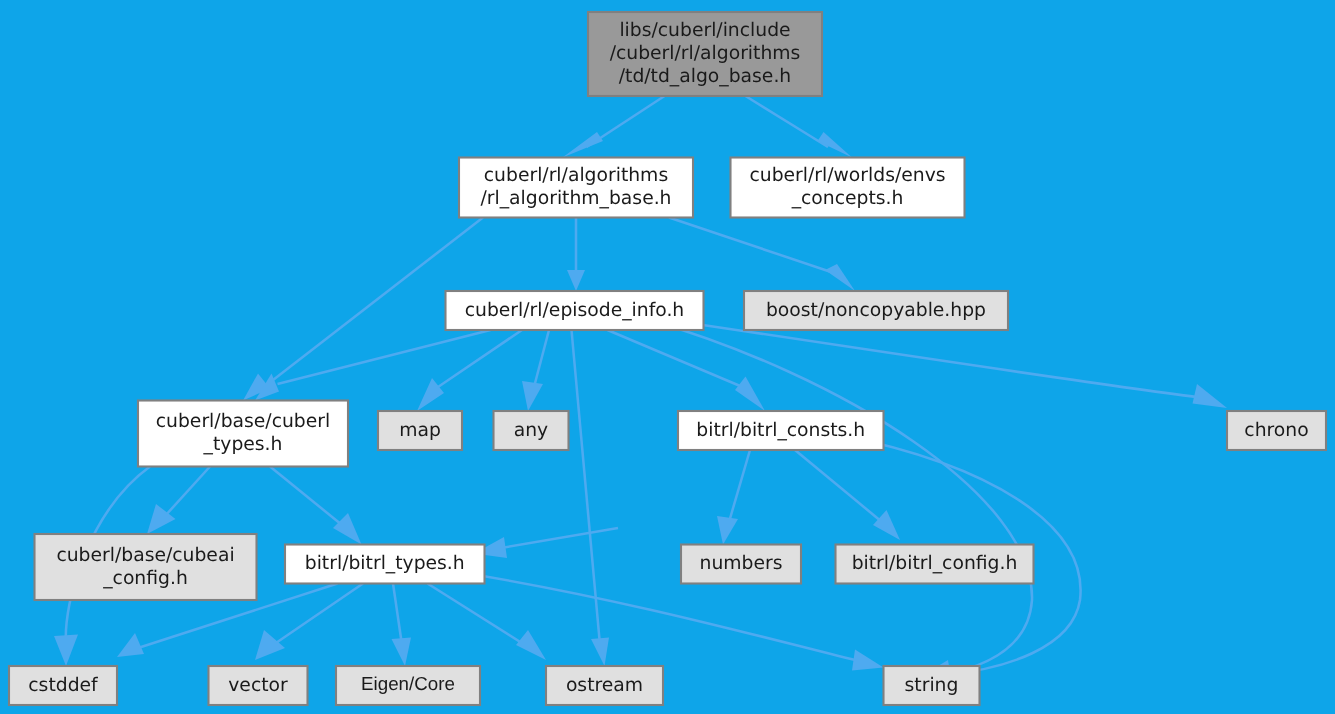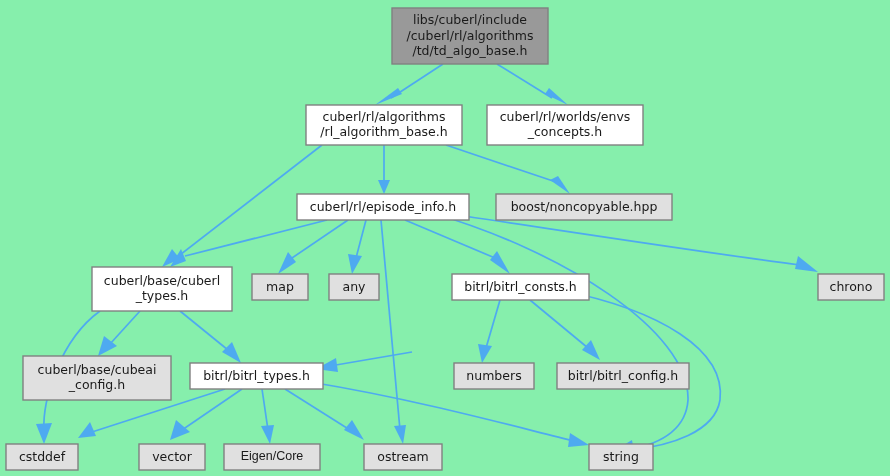--- a/index.html
+++ b/index.html
@@ -1,16 +1,16 @@
 <!DOCTYPE html>
 <html><head>
 <meta charset="utf-8">
 <style>
   html,body{margin:0;padding:0;background:#000;}
-  #graph{position:relative;width:890px;height:476px;background:#86efac;overflow:hidden;}
+  #graph{position:relative;width:890px;height:476px;background:#0ea5e9;overflow:hidden;}
   svg{position:absolute;left:0;top:0;width:890px;height:476px;}
   .node-label{
     font-family:"DejaVu Sans", sans-serif;
     font-size:12.5px;
     fill:#1a1a1a;
     text-anchor:middle;
     dominant-baseline:middle;
     white-space:pre;
   }
   .node-label.alt{font-family:"Liberation Sans", sans-serif;}

